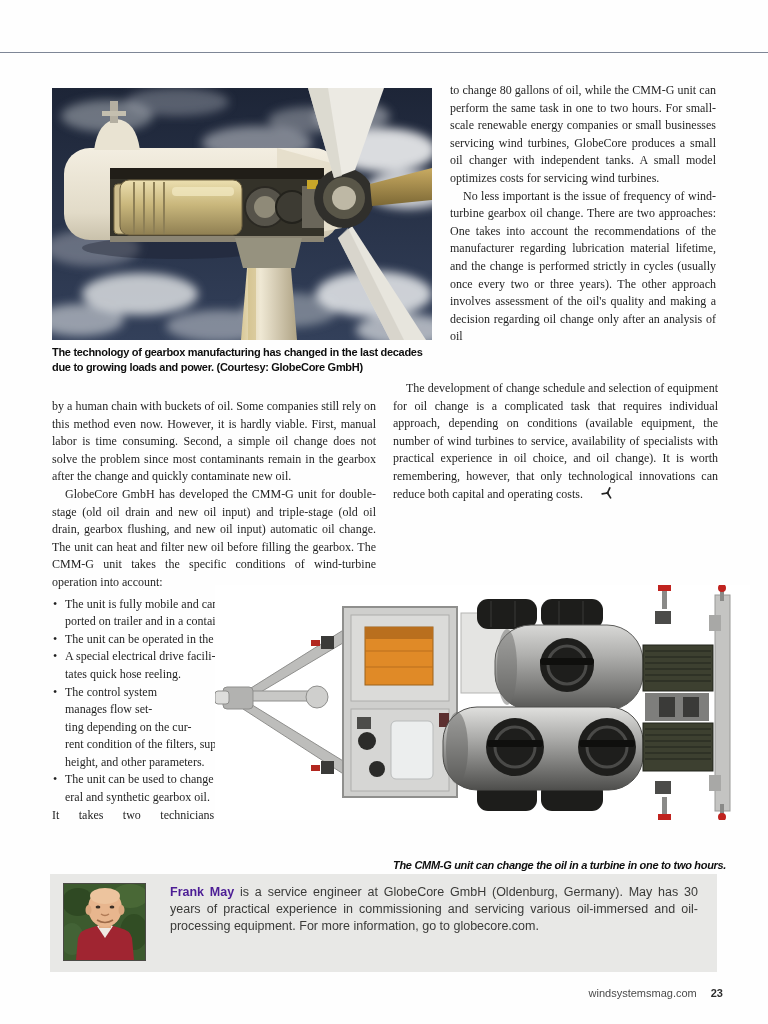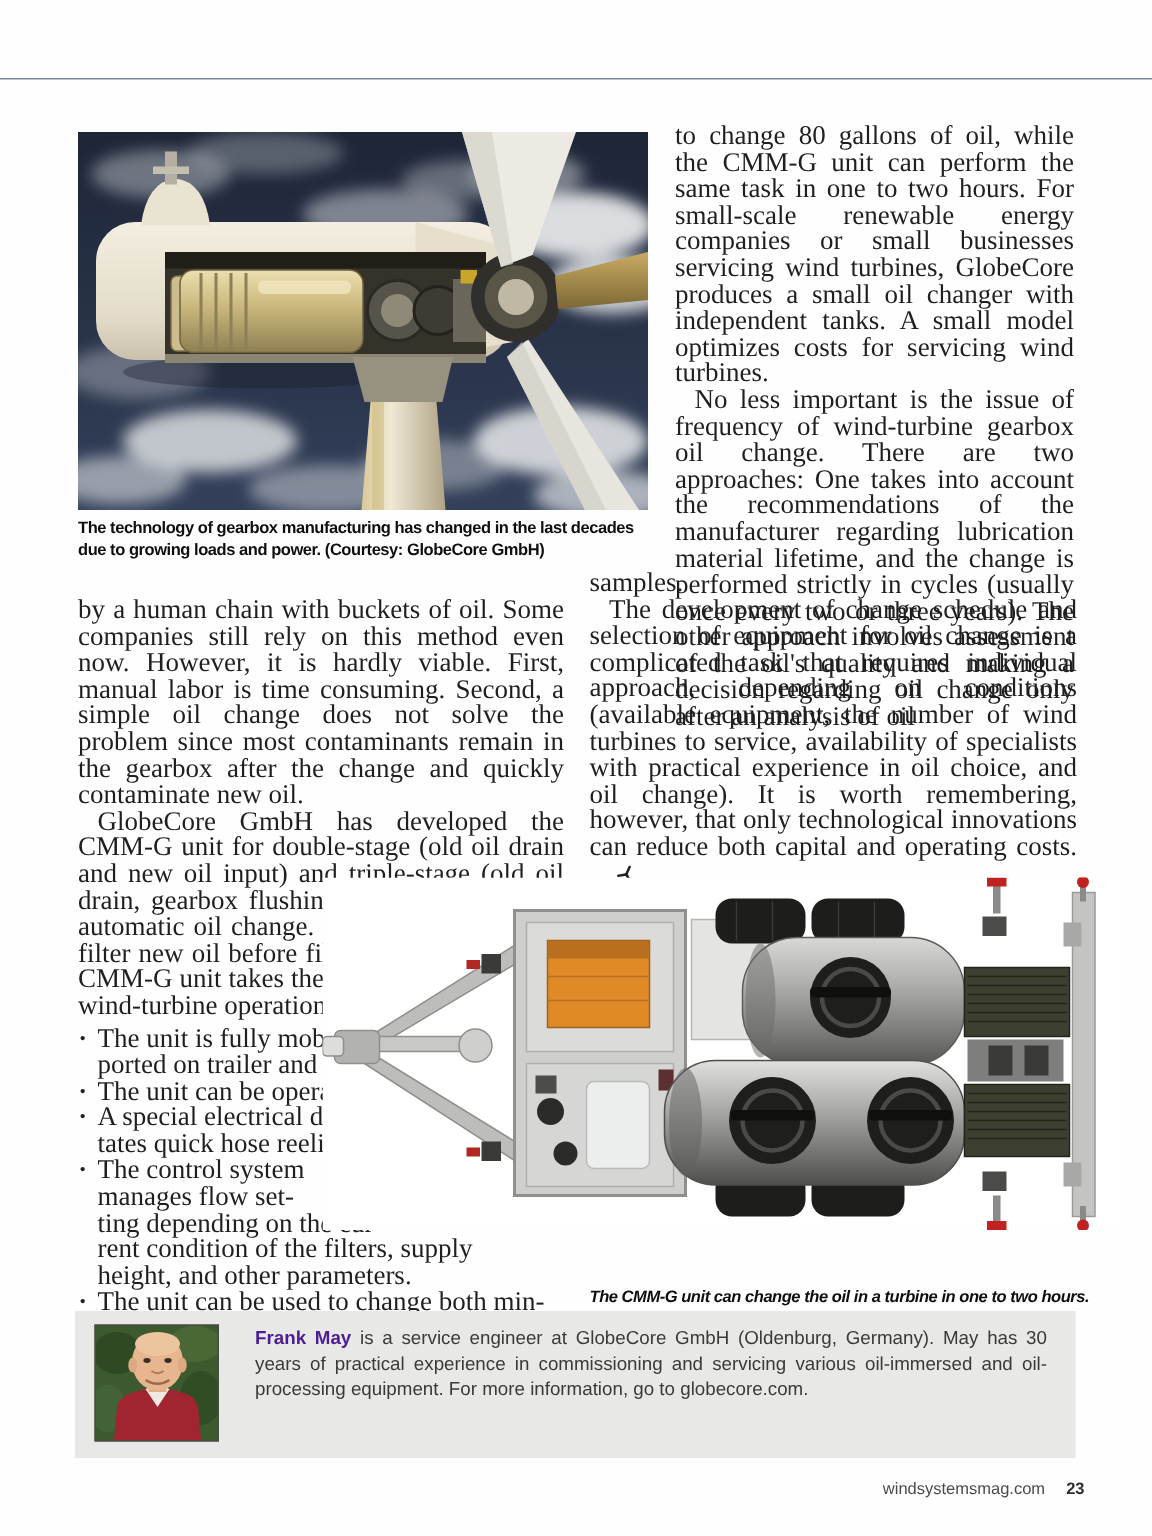--- a/index.html
+++ b/index.html
@@ -13,21 +13,21 @@
   .gearbox-photo{left:52px;top:88px;width:380px;height:252px;}
   .trailer-photo{left:215px;top:585px;width:535px;height:235px;}
 
   
   .caption{position:absolute;font-family:"Liberation Sans", sans-serif;font-weight:bold;
            font-size:11px;line-height:14.5px;letter-spacing:-0.3px;color:#0e0e0e;}
   .cap1{left:52px;top:345px;width:380px;}
   .cap2{left:393px;top:858px;width:352px;font-style:italic;}
 
   
-  .col{position:absolute;font-size:18px;line-height:17.6px;text-align:justify;}
+  .col{position:absolute;font-size:12px;line-height:17.6px;text-align:justify;}
   .col p{margin:0;}
   .col p.ind{text-indent:13px;font-family:Liberation Serif, serif;}
   .col-right-top{left:450px;top:82px;width:266px;}
   .col-left{left:52px;top:398px;width:324px;}
   .col-right-bottom{left:393px;top:380px;width:325px;}
 
   .bullets{margin:4px 0 0 0;}
   .bullet{position:relative;padding-left:13px;}
   .bullet::before{content:"\2022";position:absolute;left:1px;top:0;font-size:12px;color:#1f1f1f;}
   .bullet-text{white-space:pre-line;display:block;text-align:left;}
@@ -151,21 +151,20 @@
   </svg>
 
   <div class="caption cap1">The technology of gearbox manufacturing has changed in the last decades due to growing loads and power. (Courtesy: GlobeCore GmbH)</div>
 
   <div class="col col-right-top">
     <p>to change 80 gallons of oil, while the CMM-G unit can perform the same task in one to two hours. For small-scale renewable energy companies or small businesses servicing wind turbines, GlobeCore produces a small oil changer with independent tanks. A small model optimizes costs for servicing wind turbines.</p>
     <p class="ind">No less important is the issue of frequency of wind-turbine gearbox oil change. There are two approaches: One takes into account the recommendations of the manufacturer regarding lubrication material lifetime, and the change is performed strictly in cycles (usually once every two or three years). The other approach involves assessment of the oil's quality and making a decision regarding oil change only after an analysis of oil</p>
   </div>
 
   <div class="col col-right-bottom">
-    <p>samples.</p>
     <p class="ind"><span>The development of change schedule and selection of equipment for oil change is a complicated task that requires individual approach, depending on conditions (available equipment, the number of wind turbines to service, availability of specialists with practical experience in oil choice, and oil change). It is worth remembering, however, that only technological innovations can reduce both capital and operating costs.</span><span class="endmark"><svg viewBox="0 0 13 12">
             <g stroke="#232323" stroke-width="1.7" stroke-linecap="round">
               <line x1="6.5" y1="6" x2="8.8" y2="0.9"></line>
               <line x1="6.5" y1="6" x2="1.2" y2="6.8"></line>
               <line x1="6.5" y1="6" x2="9.6" y2="10.9"></line>
             </g>
             <circle cx="6.5" cy="6" r="1.2" fill="#232323"></circle>
           </svg></span></p>
   </div>
 

